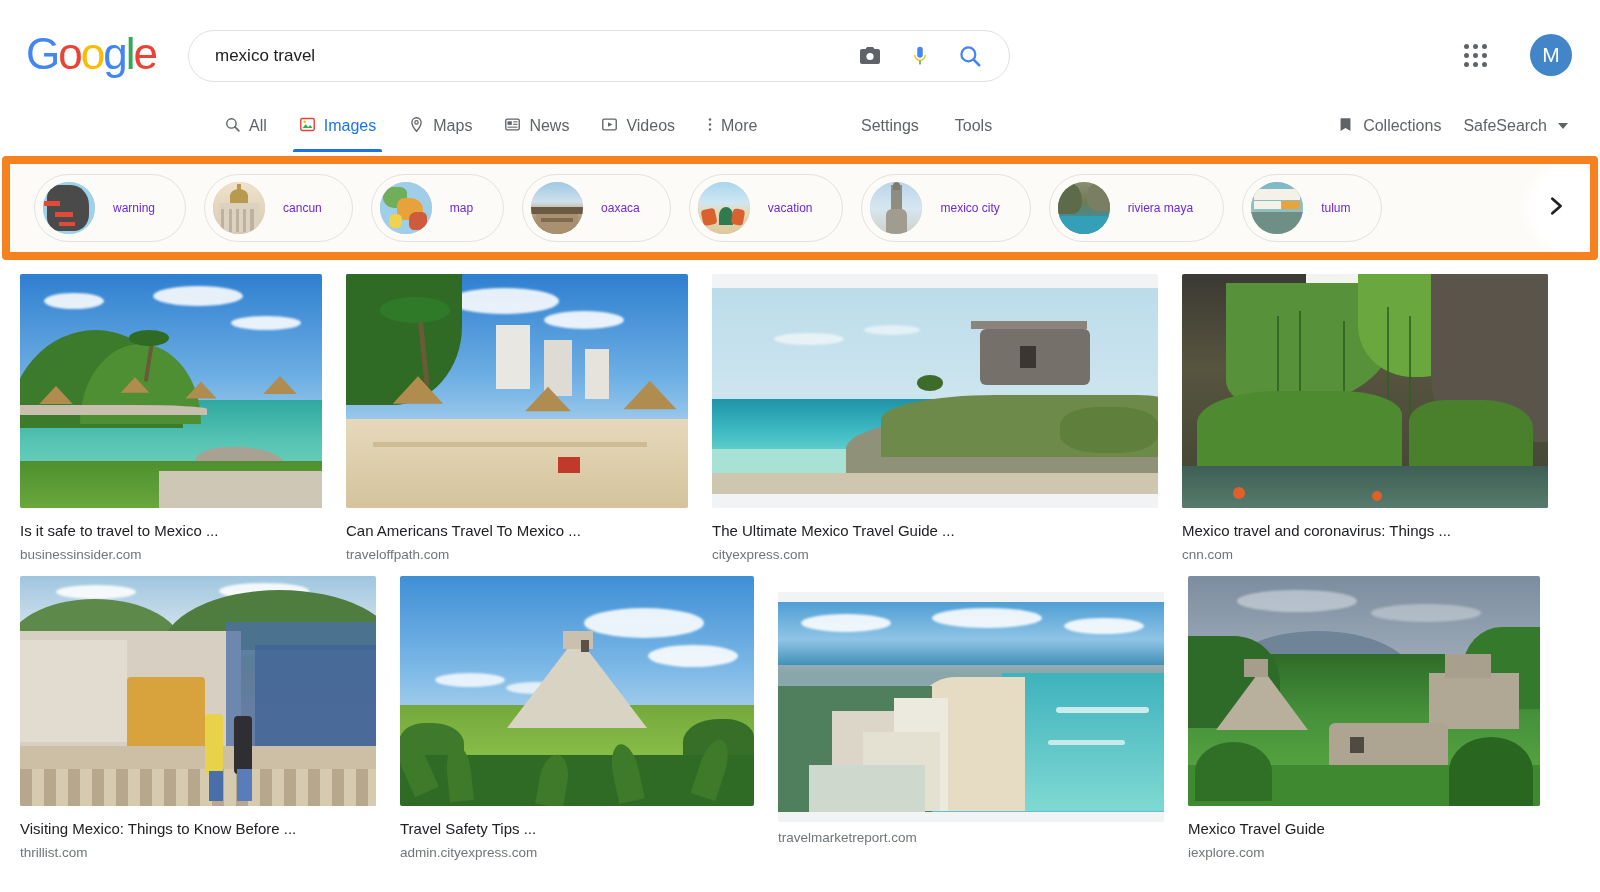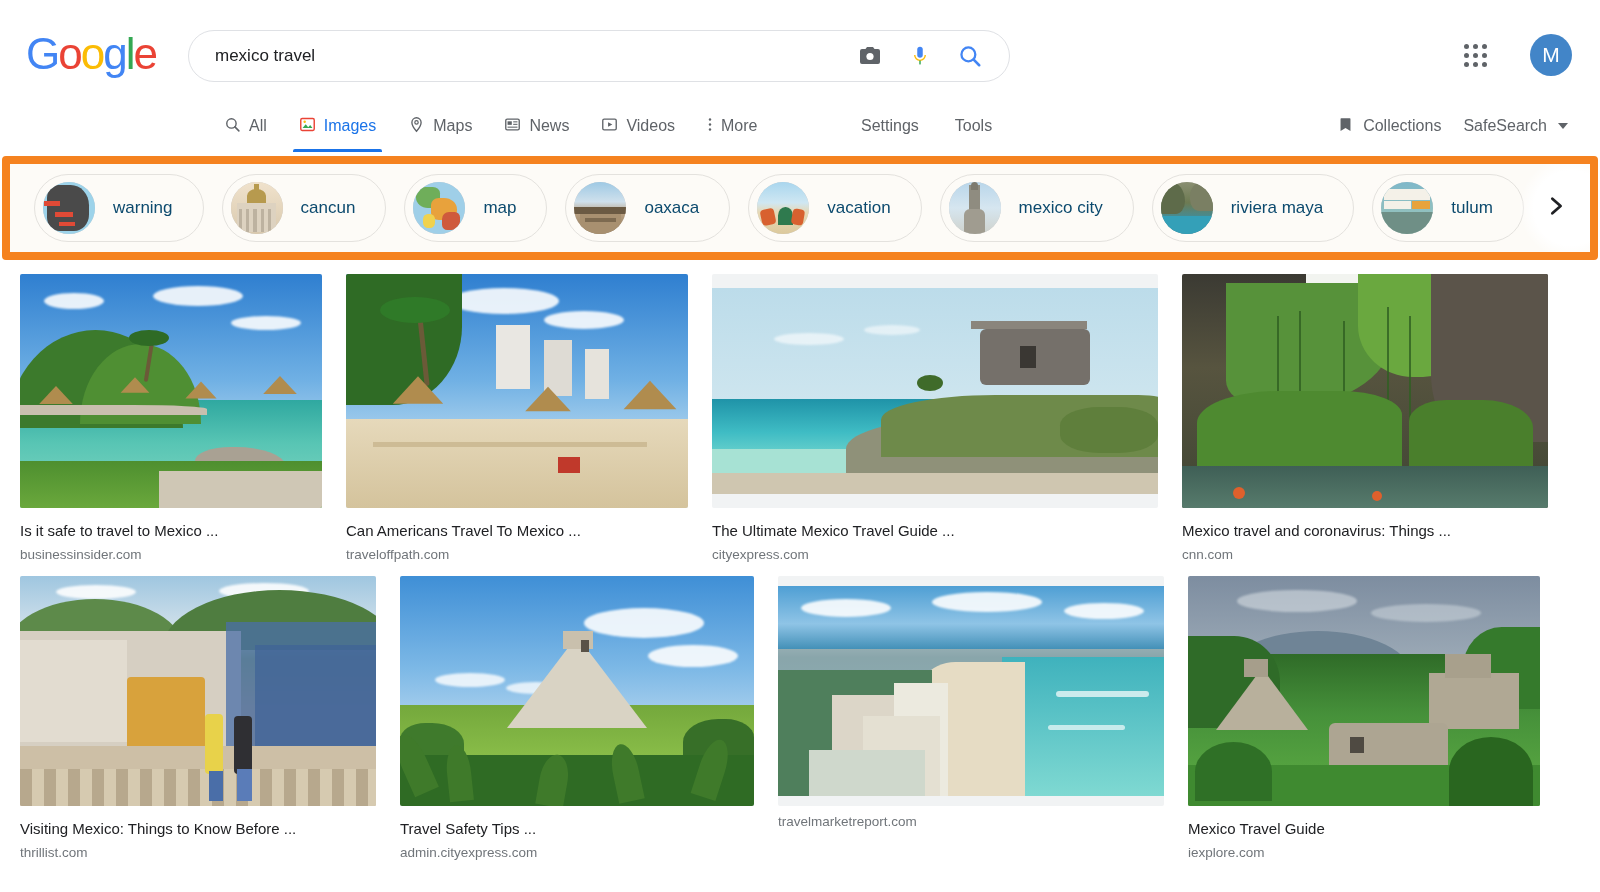--- a/index.html
+++ b/index.html
@@ -89,33 +89,33 @@
     display: flex; align-items: center; gap: 16px;
     height: 68px; padding: 0 30px 0 6px;
     border: 1px solid #e4e2de; border-radius: 34px;
     background: #fdfbf7; cursor: pointer; flex-shrink: 0;
   }
   .chip-thumb {
     width: 56px; height: 56px; border-radius: 50%;
     background: #ccc; flex-shrink: 0; overflow: hidden;
     border: 2px solid #fdfbf7; position: relative;
   }
-  .chip-label { font-size: 17px; color: #0c4a6e; white-space: nowrap; }
+  .chip-label { font-size: 12px; color: #6d28d9; white-space: nowrap; }
 
   .chip-arrow {
     position: absolute; right: 0; top: 0; height: 100%;
     width: 76px; display: flex; align-items: center; justify-content: center;
     cursor: pointer;
     background: radial-gradient(circle at 75% 50%, #ffffff 0%, #ffffff 52%, rgba(253,251,247,0) 72%);
   }
   .chip-arrow svg { margin-left: 8px; }
 
   
   .results { padding: 14px 20px 0 20px; }
-  .row { display: flex; gap: 24px; align-items: flex-start; margin-bottom: 14px; }
+  .row { display: flex; gap: 24px; align-items: center; margin-bottom: 14px; }
   .card { cursor: pointer; }
   .thumb {
     border-radius: 2px; overflow: hidden; position: relative;
     background: #f1f3f4;
   }
   .thumb .inner { width: 100%; height: 100%; position: relative; overflow: hidden; }
   .card-title {
     font-size: 15px; color: #202124; margin-top: 14px;
     white-space: nowrap; overflow: hidden; text-overflow: ellipsis;
   }

